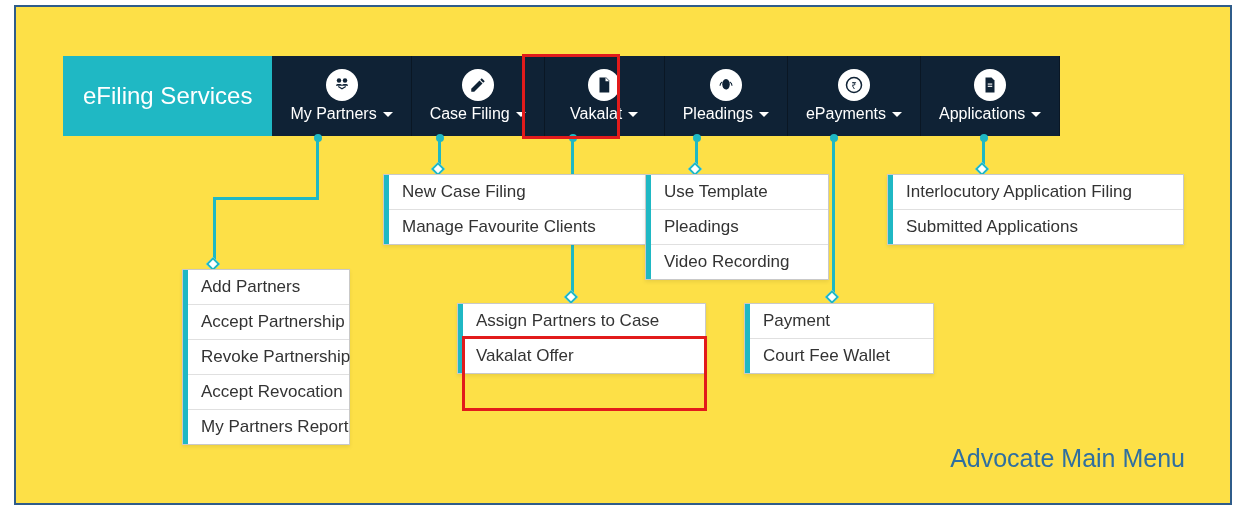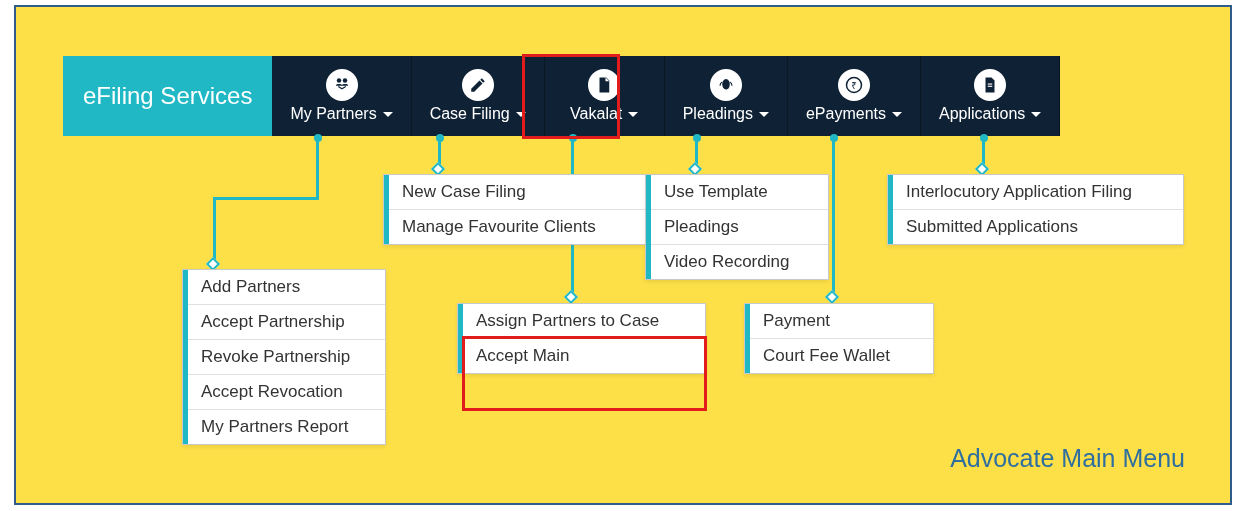--- a/index.html
+++ b/index.html
@@ -234,39 +234,39 @@
   <div class="conn-dot" style="left:674px; top:157px;"></div>
 
   <div class="conn-odot" style="left:814px; top:127px;"></div>
   <div class="conn v" style="left:816px; top:131px; height:158px;"></div>
   <div class="conn-dot" style="left:811px; top:285px;"></div>
 
   <div class="conn-odot" style="left:964px; top:127px;"></div>
   <div class="conn v" style="left:966px; top:131px; height:30px;"></div>
   <div class="conn-dot" style="left:961px; top:157px;"></div>
 
-  <div class="dropdown" style="left:166px; top:262px; width:204px;">
+  <div class="dropdown" style="left:166px; top:262px; width:168px;">
     <div class="accent"></div>
     <div class="dd-item">Add Partners</div>
     <div class="dd-item">Accept Partnership</div>
     <div class="dd-item">Revoke Partnership</div>
     <div class="dd-item">Accept Revocation</div>
     <div class="dd-item">My Partners Report</div>
   </div>
 
   <div class="dropdown" style="left:367px; top:167px; width:282px;">
     <div class="accent"></div>
     <div class="dd-item">New Case Filing</div>
     <div class="dd-item">Manage Favourite Clients</div>
   </div>
 
   <div class="dropdown" style="left:441px; top:296px; width:249px;">
     <div class="accent"></div>
     <div class="dd-item">Assign Partners to Case</div>
-    <div class="dd-item">Accept Main</div>
+    <div class="dd-item">Vakalat Offer</div>
   </div>
 
   <div class="dropdown" style="left:629px; top:167px; width:184px;">
     <div class="accent"></div>
     <div class="dd-item">Use Template</div>
     <div class="dd-item">Pleadings</div>
     <div class="dd-item">Video Recording</div>
   </div>
 
   <div class="dropdown" style="left:728px; top:296px; width:190px;">

